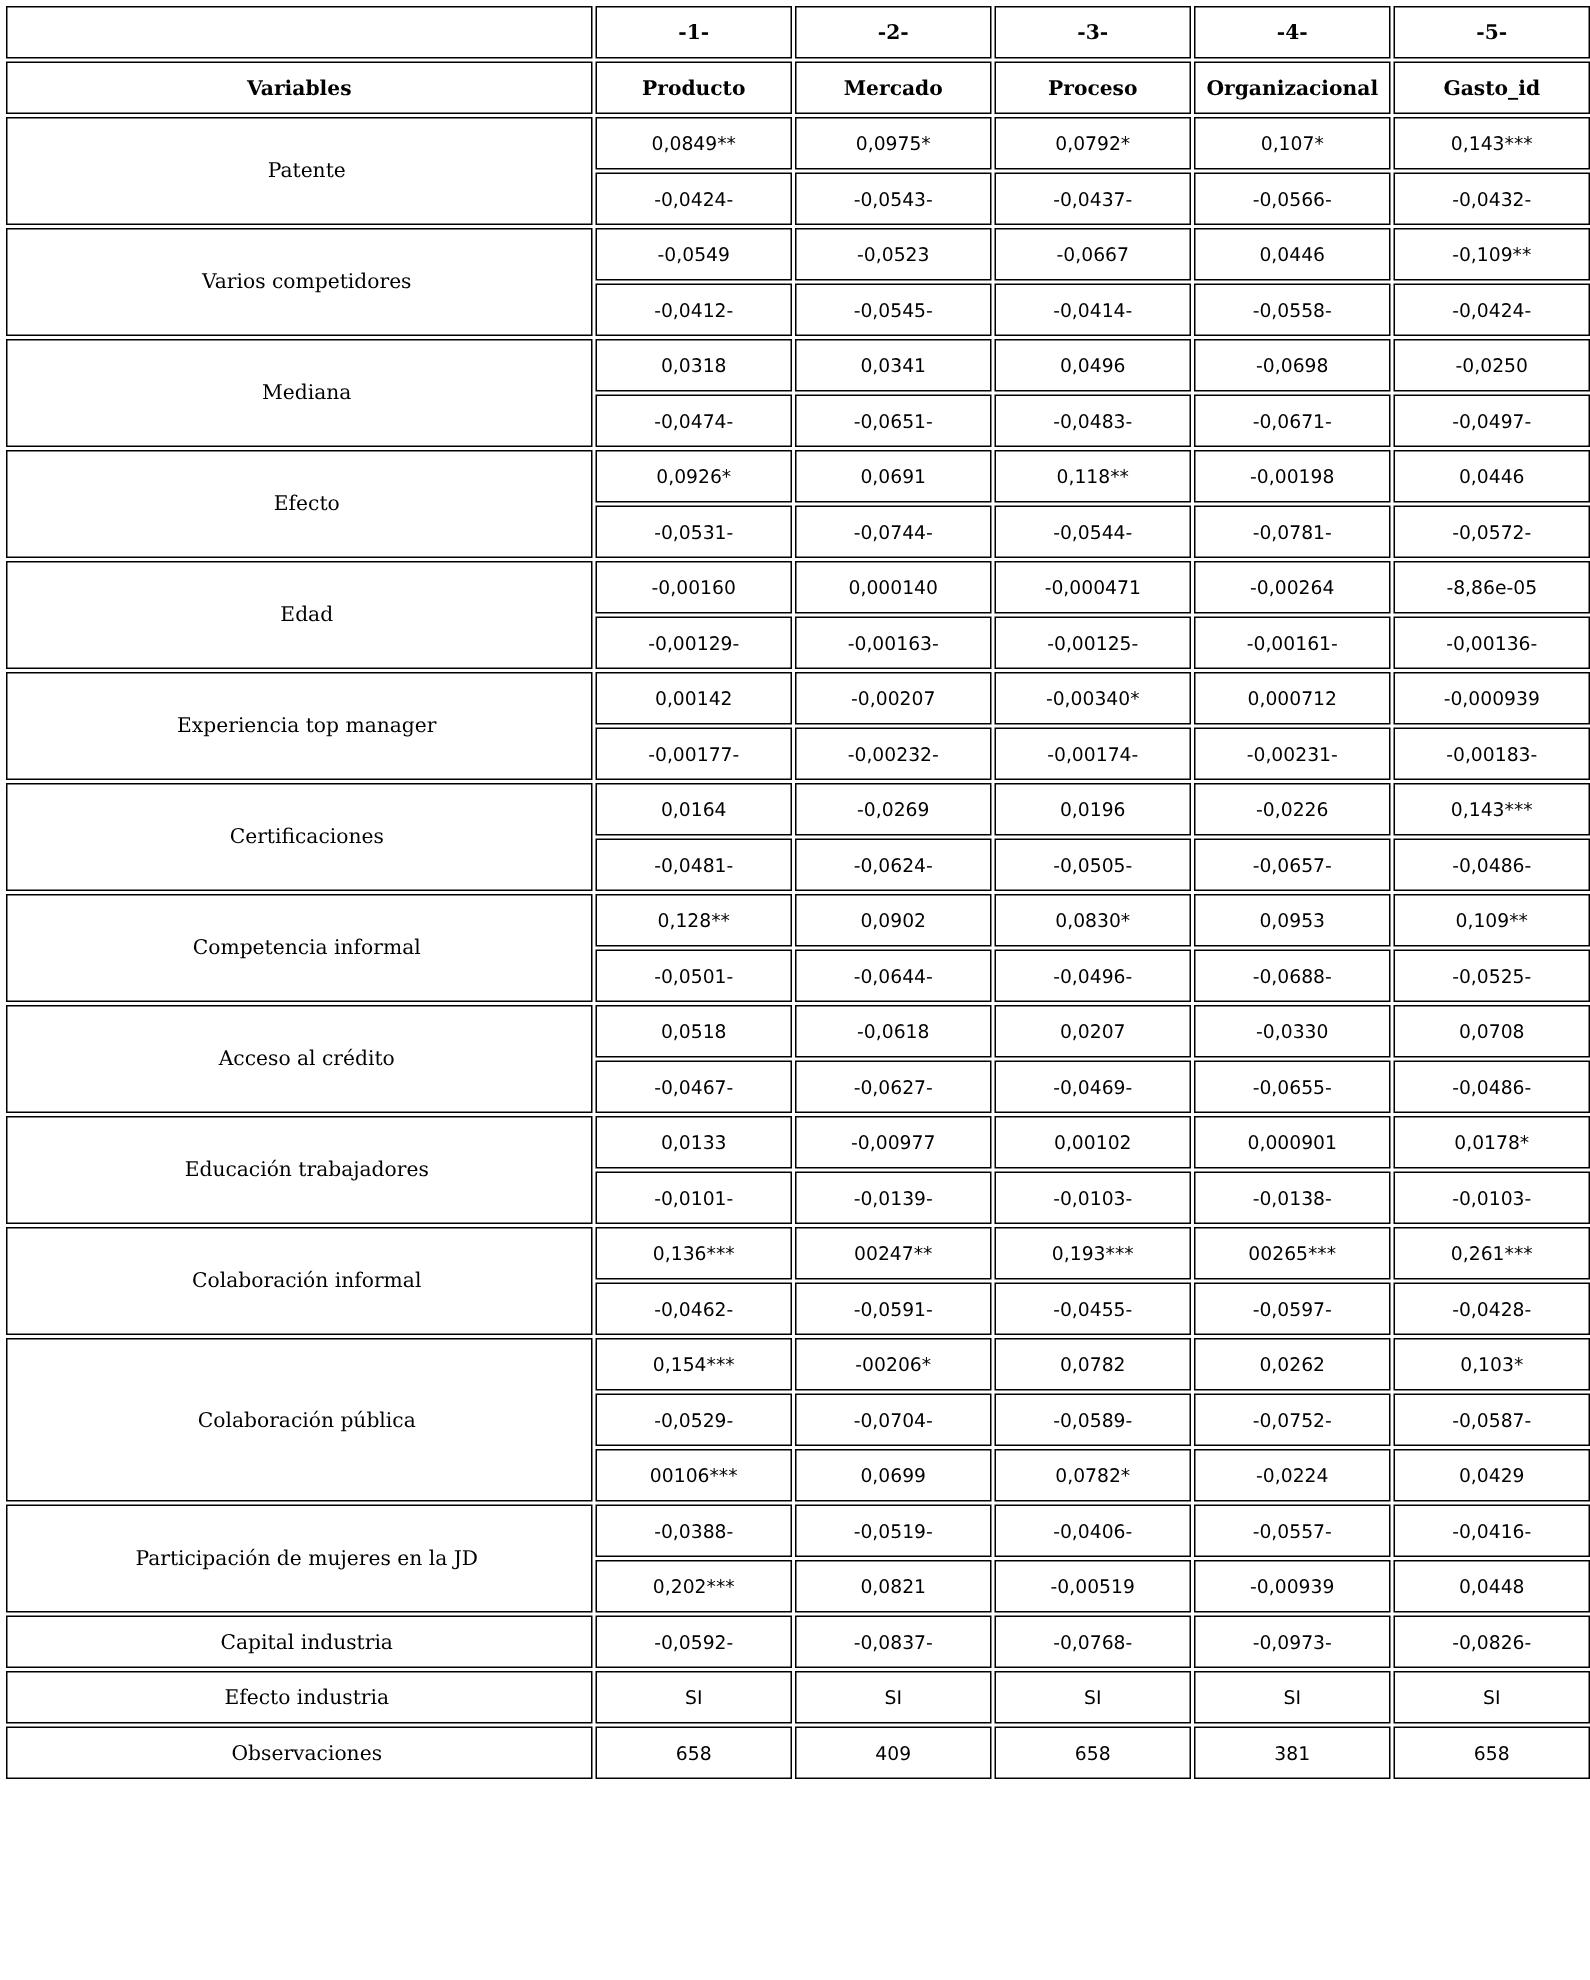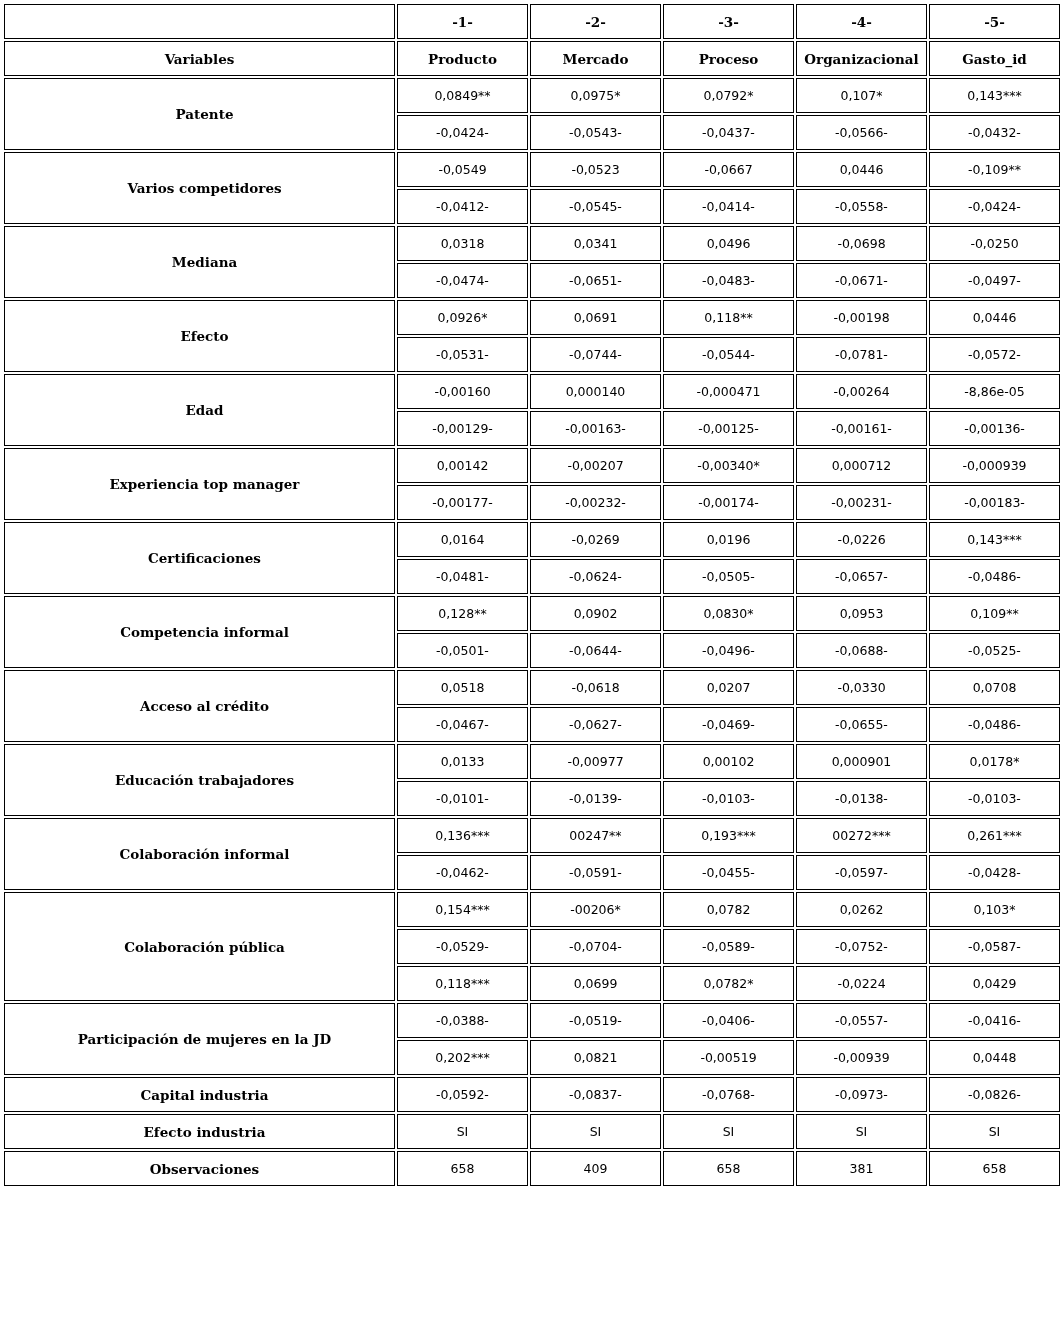--- a/index.html
+++ b/index.html
@@ -14,21 +14,21 @@
     border: 1.5px solid #000;
     height: 35px;
     padding: 0;
     font-family: "DejaVu Serif", serif;
     font-size: 13px;
     color: #000;
     text-align: center;
     vertical-align: middle;
     box-sizing: border-box;
   }
-  td.lab { text-align: center; padding-left: 10px !important; font-size: 13.5px !important; font-weight: bold; }
+  td.lab { text-align: center; padding-left: 10px !important; font-size: 13.5px !important; }
   td.hd { font-weight: bold; font-size: 13.5px !important; }
   td.num { font-family: "DejaVu Sans", sans-serif !important; font-size: 12.5px !important; }
   col.c0 { width: 391px; }
   col.cn { width: 131px; }
 </style>
 </head>
 <body>
 
 <table class="reg">
   <colgroup>
@@ -204,21 +204,21 @@
         <td class="num">-0,0139-</td>
         <td class="num">-0,0103-</td>
         <td class="num">-0,0138-</td>
         <td class="num">-0,0103-</td>
       </tr>
       <tr>
         <td class="lab" rowspan="2">Colaboración informal</td>
         <td class="num">0,136***</td>
         <td class="num">00247**</td>
         <td class="num">0,193***</td>
-        <td class="num">00272***</td>
+        <td class="num">00265***</td>
         <td class="num">0,261***</td>
       </tr>
       <tr>
         <td class="num">-0,0462-</td>
         <td class="num">-0,0591-</td>
         <td class="num">-0,0455-</td>
         <td class="num">-0,0597-</td>
         <td class="num">-0,0428-</td>
       </tr>
       <tr>
@@ -230,21 +230,21 @@
         <td class="num">0,103*</td>
       </tr>
       <tr>
         <td class="num">-0,0529-</td>
         <td class="num">-0,0704-</td>
         <td class="num">-0,0589-</td>
         <td class="num">-0,0752-</td>
         <td class="num">-0,0587-</td>
       </tr>
       <tr>
-        <td class="num">0,118***</td>
+        <td class="num">00106***</td>
         <td class="num">0,0699</td>
         <td class="num">0,0782*</td>
         <td class="num">-0,0224</td>
         <td class="num">0,0429</td>
       </tr>
       <tr>
         <td class="lab" rowspan="2">Participación de mujeres en la JD</td>
         <td class="num">-0,0388-</td>
         <td class="num">-0,0519-</td>
         <td class="num">-0,0406-</td>

